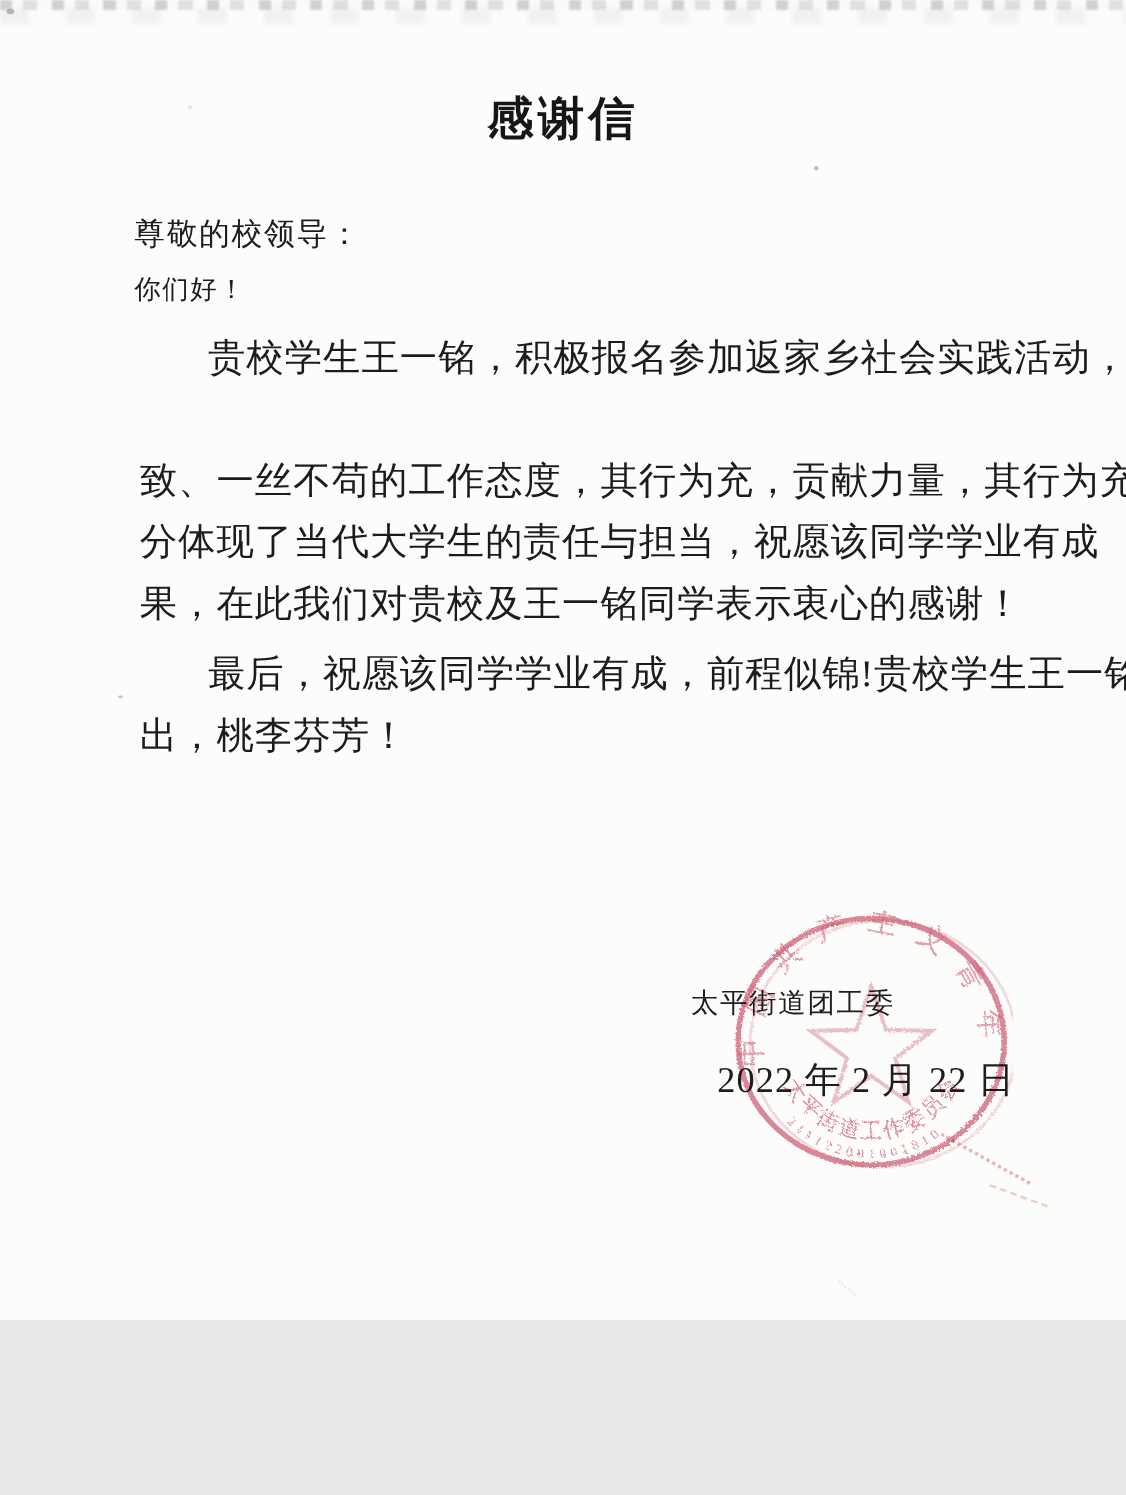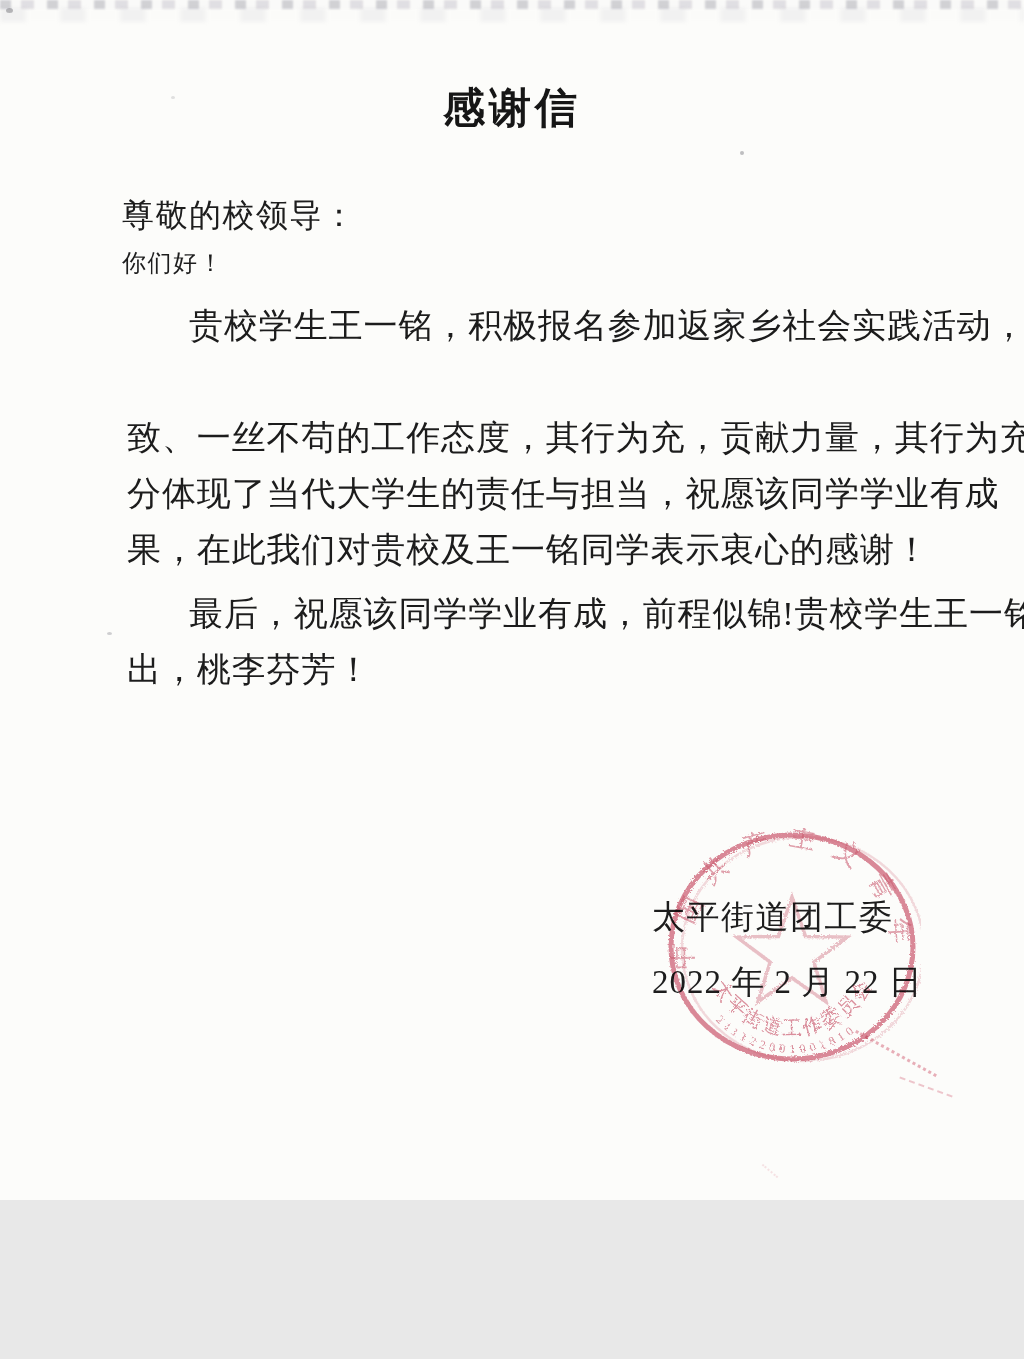--- a/index.html
+++ b/index.html
@@ -12,31 +12,31 @@
     font-family:"Liberation Serif", serif;
     color:#1d1d1d;
   }
   
   .title{
     position:absolute;top:80px;left:0;right:0;
     text-align:center;
     font-size:42px;font-weight:700;letter-spacing:4px;
     color:#161616;
   }
-  .salutation{position:absolute;top:194px;left:122px;font-size:32px;letter-spacing:1.5px;white-space:nowrap;}
+  .salutation{position:absolute;top:194px;left:122px;font-size:28px;letter-spacing:1.5px;white-space:nowrap;}
   .greeting{position:absolute;top:247px;left:122px;font-size:24px;letter-spacing:1.5px;white-space:nowrap;}
   .bline{
     position:absolute;left:127px;
     font-size:34px;letter-spacing:0.9px;line-height:40px;
     white-space:nowrap;color:#1c1c1c;
   }
   .indent{padding-left:62px;}
   .t1{top:306px}.t2{top:362px}.t3{top:418px}.t4{top:474px}.t5{top:530px}
   .t6{top:594px}.t7{top:650px}
-  .signature{position:absolute;top:895px;left:652px;font-size:33px;letter-spacing:1.5px;white-space:nowrap;z-index:1;}
+  .signature{position:absolute;top:895px;left:628px;font-size:25px;letter-spacing:1.5px;white-space:nowrap;z-index:1;}
   .date{position:absolute;top:960px;left:652px;font-size:33px;letter-spacing:1px;white-space:nowrap;z-index:1;}
   
   .seal{
     position:absolute;top:828px;left:663px;
     width:258px;height:240px;
     z-index:2;
     mix-blend-mode:multiply;
     pointer-events:none;
     opacity:.92;
   }

